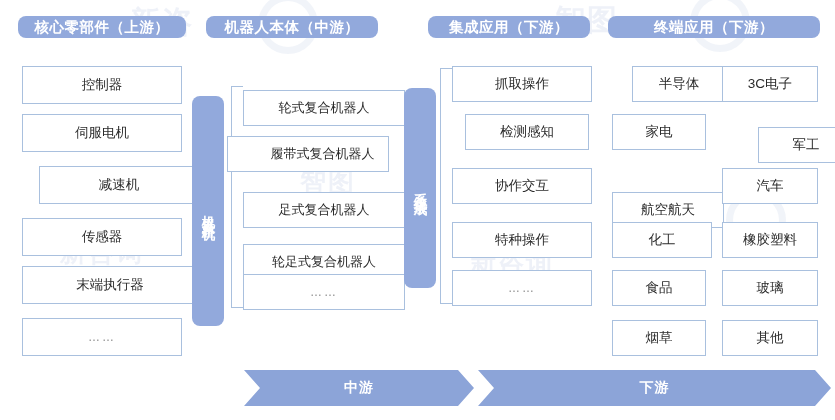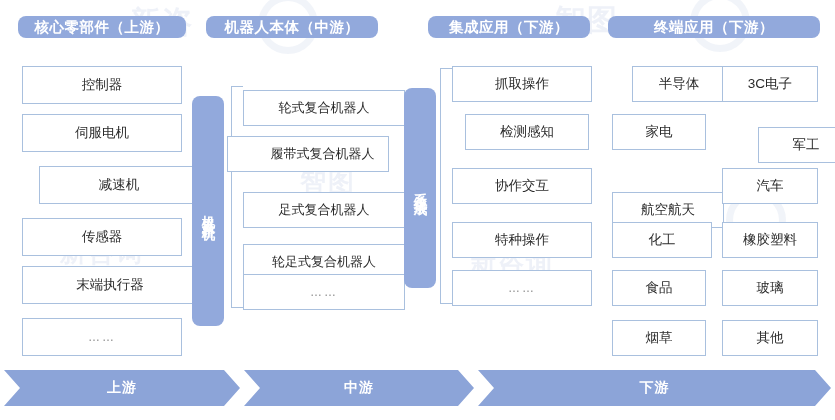--- a/index.html
+++ b/index.html
@@ -175,16 +175,15 @@
 <div class="box" style="left:612px; top:320px; width:94px; height:36px;">烟草</div>
 
 <div class="box" style="left:722px; top:66px;  width:96px; height:36px;">3C电子</div>
 <div class="box" style="left:758px; top:114px; width:96px; height:36px;margin-top:13px;">军工</div>
 <div class="box" style="left:722px; top:168px; width:96px; height:36px;">汽车</div>
 <div class="box" style="left:722px; top:222px; width:96px; height:36px;">橡胶塑料</div>
 <div class="box" style="left:722px; top:270px; width:96px; height:36px;">玻璃</div>
 <div class="box" style="left:722px; top:320px; width:96px; height:36px;">其他</div>
 
 <div class="chev-band">
-  <div class="chev chev-up">上游</div>
   <div class="chev chev-dn">下游</div>
   <div class="chev chev-mid">中游</div>
 </div>
 
 </body></html>

